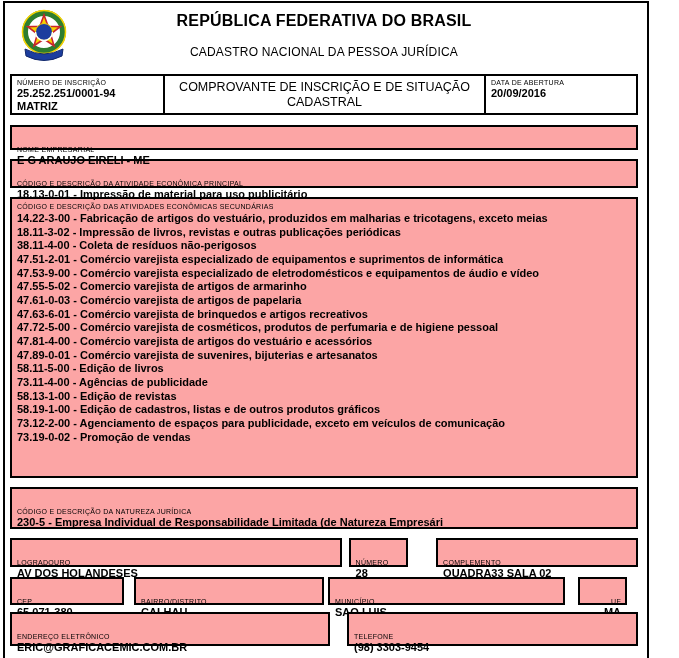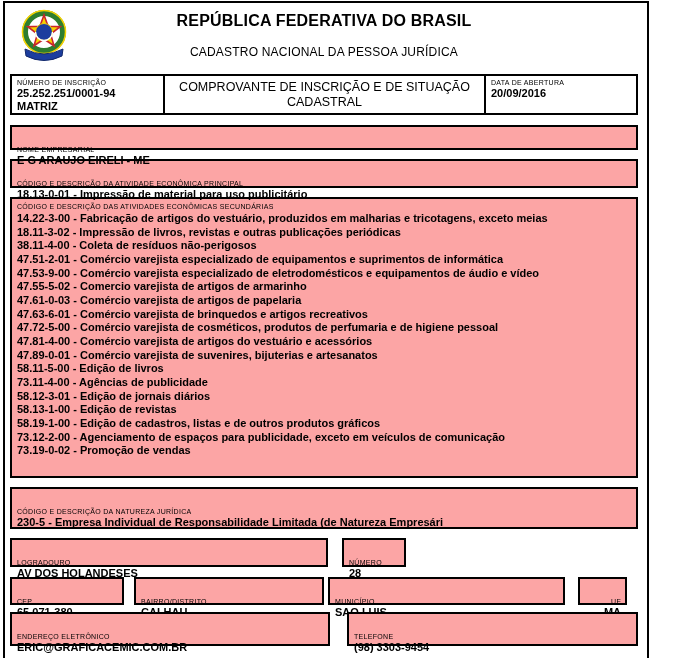--- a/index.html
+++ b/index.html
@@ -38,21 +38,21 @@
   .h25 { height:25px; } .h29 { height:29px; } .h27 { height:42px; } .h28 { height:28px; }
 
   
   .secundarias { height:281px; padding-top:3px; }
   .secundarias ul { list-style:none; margin-top:1px; }
   .secundarias li { font-size:11px; font-weight:bold; line-height:13.65px; white-space:nowrap; }
 
   
   .flexrow { display:flex; margin-bottom:9px; }
   .flexrow .fieldbox { margin-bottom:0; }
-  .w-logradouro { width:318px; margin-right:14px; }
+  .w-logradouro { width:362px; margin-right:7px; }
   .w-numero     { width:64px;  margin-right:28px; }
   .w-complemento{ width:220px; }
   .w-cep        { width:114px; margin-right:10px; }
   .w-bairro     { width:190px; margin-right:4px; }
   .w-municipio  { width:237px; margin-right:13px; }
   .w-uf         { width:49px;text-align:right; }
   .w-email      { width:320px; margin-right:17px; }
   .w-telefone   { width:291px; }
   .row7 { margin-bottom:10px; }
   .row8 { margin-bottom:7px; }
@@ -114,41 +114,44 @@
         <li>47.51-2-01 - Comércio varejista especializado de equipamentos e suprimentos de informática</li>
         <li>47.53-9-00 - Comércio varejista especializado de eletrodomésticos e equipamentos de áudio e vídeo</li>
         <li>47.55-5-02 - Comercio varejista de artigos de armarinho</li>
         <li>47.61-0-03 - Comércio varejista de artigos de papelaria</li>
         <li>47.63-6-01 - Comércio varejista de brinquedos e artigos recreativos</li>
         <li>47.72-5-00 - Comércio varejista de cosméticos, produtos de perfumaria e de higiene pessoal</li>
         <li>47.81-4-00 - Comércio varejista de artigos do vestuário e acessórios</li>
         <li>47.89-0-01 - Comércio varejista de suvenires, bijuterias e artesanatos</li>
         <li>58.11-5-00 - Edição de livros</li>
         <li>73.11-4-00 - Agências de publicidade</li>
-        <li>58.12-3-01 - Edição de jornais diários</li>
         <li>58.13-1-00 - Edição de revistas</li>
         <li>58.19-1-00 - Edição de cadastros, listas e de outros produtos gráficos</li>
         <li>73.12-2-00 - Agenciamento de espaços para publicidade, exceto em veículos de comunicação</li>
         <li>73.19-0-02 - Promoção de vendas</li>
       </ul>
     </div>
 
     <div class="fieldbox h27">
       <div class="lbl">CÓDIGO E DESCRIÇÃO DA NATUREZA JURÍDICA</div>
       <div class="val">230-5 - Empresa Individual de Responsabilidade Limitada (de Natureza Empresári</div>
     </div>
 
     <div class="flexrow row7">
       <div class="fieldbox h29 w-logradouro">
         <div class="lbl">LOGRADOURO</div>
         <div class="val">AV DOS HOLANDESES</div>
       </div>
       <div class="fieldbox h29 w-numero">
         <div class="lbl">NÚMERO</div>
         <div class="val">28</div>
+      </div>
+      <div class="fieldbox h29 w-complemento">
+        <div class="lbl">COMPLEMENTO</div>
+        <div class="val">QUADRA33 SALA 02</div>
       </div>
     </div>
 
     <div class="flexrow row8">
       <div class="fieldbox h28 w-cep">
         <div class="lbl">CEP</div>
         <div class="val">65.071-380</div>
       </div>
       <div class="fieldbox h28 w-bairro">
         <div class="lbl">BAIRRO/DISTRITO</div>

